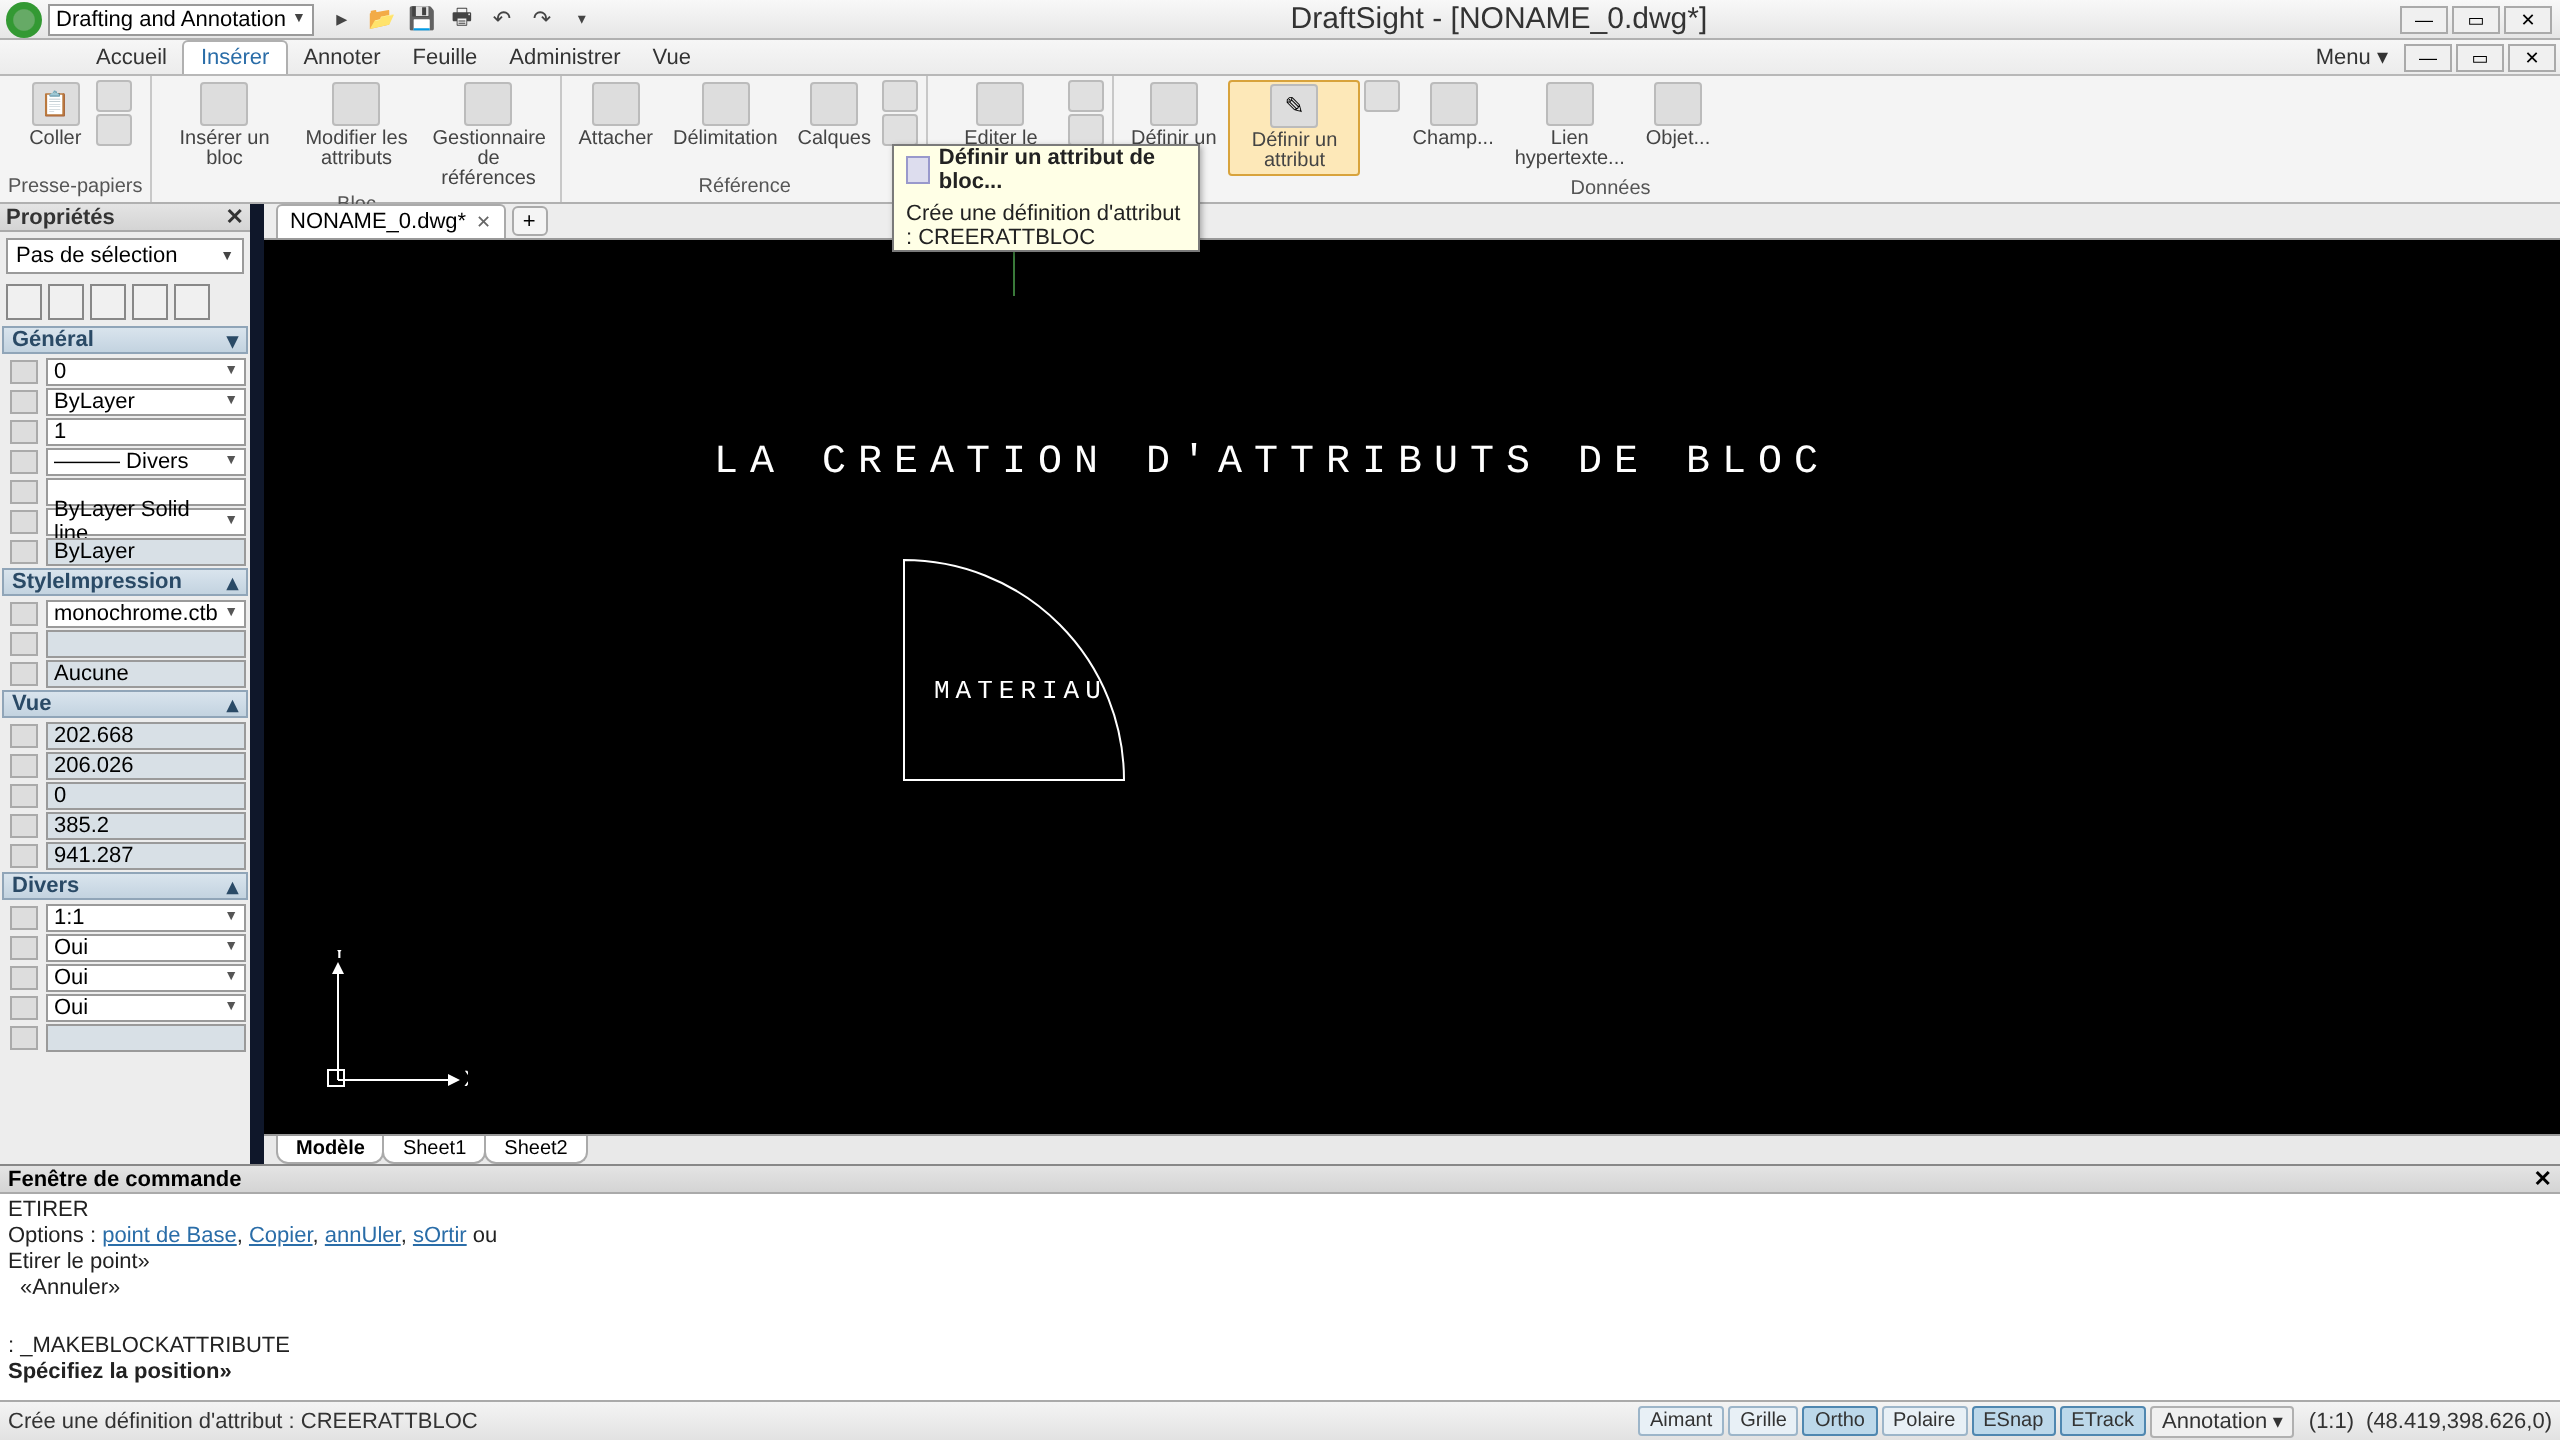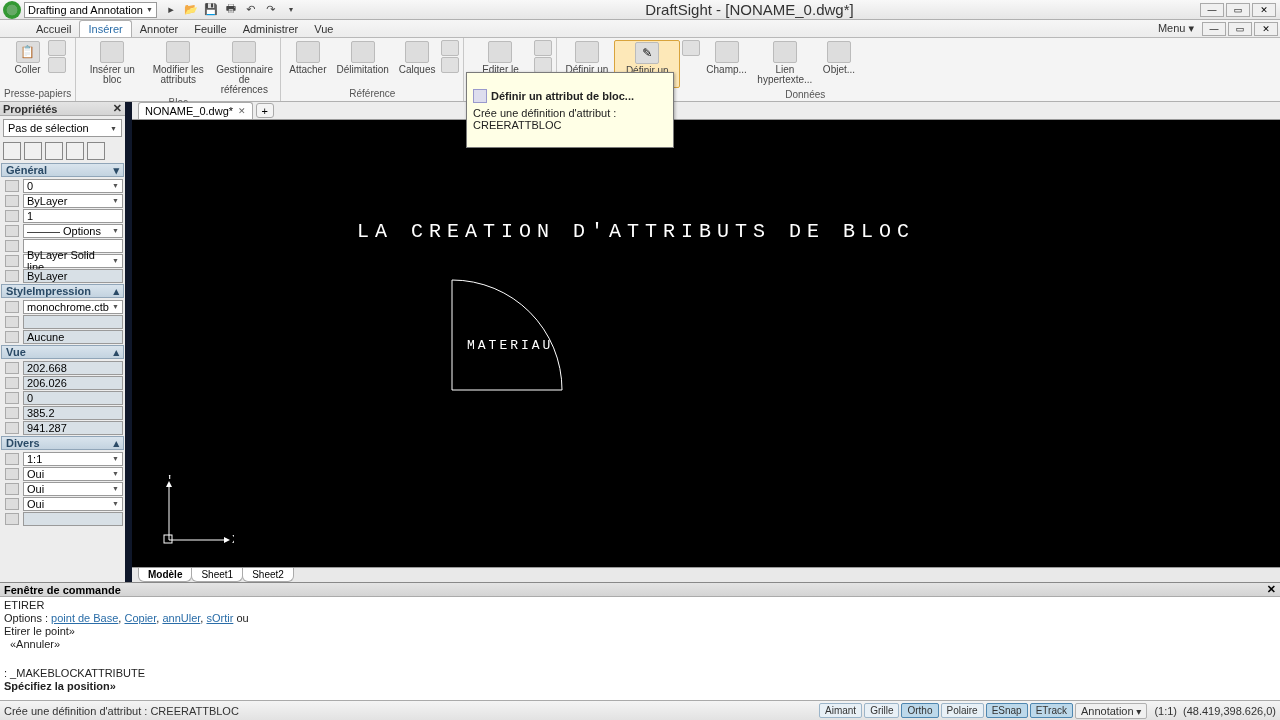--- a/index.html
+++ b/index.html
@@ -6,36 +6,36 @@
 body { width: 1280px; height: 720px; background: #e8e8e8; overflow: hidden; position: relative; display:flex; flex-direction:column;}
 .titlebar { height: 20px; background: linear-gradient(#f8f8f8,#e6e6e6); display: flex; align-items: center; border-bottom: 1px solid #b0b0b0; }
 .titlebar .logo{width:18px;height:18px;background:radial-gradient(circle,#6a6 40%,#393 45%);border-radius:50%;margin:0 3px}
 .qat-combo { height:16px;border:1px solid #9a9a9a;background:#fff;padding:0 3px;display:flex;align-items:center;gap:3px;font-size:10px}
 .qat-caret{font-size:7px;color:#444}
 .qat{display:flex;gap:4px;margin-left:6px;align-items:center}
 .qat-btn{width:16px;height:16px;display:flex;align-items:center;justify-content:center;color:#444;}
 .titlebar .title{flex:1;text-align:center;font-size:15px;color:#333}
 .winbtns{display:flex;gap:2px;margin-right:4px}
 .winbtn{width:24px;height:14px;border:1px solid #aaa;background:#f0f0f0;display:flex;align-items:center;justify-content:center;font-size:9px}
-.menubar{height:18px;background:linear-gradient(#f6f6f6,#ececec);display:flex;align-items:center;padding-left:28px;border-bottom:1px solid #b8b8b8}
+.menubar{height:18px;background:linear-gradient(#f6f6f6,#ececec);display:flex;align-items:center;padding-left:40px;border-bottom:1px solid #b8b8b8}
 .menu-item{padding:2px 8px;font-size:11px;color:#333;}
 .menu-item.active{background:#fff;border:1px solid #b0b0b0;border-bottom:none;border-radius:3px 3px 0 0;color:#2a6da8}
 .menubar .spacer{flex:1}
 .ribbon{height:64px;background:#f4f4f4;border-bottom:1px solid #b0b0b0;display:flex}
 .rgroup{border-right:1px solid #c8c8c8;display:flex;flex-direction:column;align-items:center;justify-content:space-between;padding:2px 4px}
 .rgroup .items{display:flex;gap:2px;align-items:flex-start;flex:1}
 .rgroup .label{font-size:10px;color:#555;margin-top:1px}
 .rbtn{display:flex;flex-direction:column;align-items:center;justify-content:center;padding:1px 4px;min-width:36px}
 .rbtn.wide{min-width:48px}
 .rbtn.highlight{background:#fde8b8;border:1px solid #d8a33c;border-radius:2px}
 .rbtn .ic{width:24px;height:22px;background:#ddd;border:1px solid #bbb;border-radius:2px;display:flex;align-items:center;justify-content:center;font-size:12px}
 .rbtn .txt{font-size:10px;text-align:center;line-height:10px;margin-top:2px;color:#444;max-width:56px}
 .smallcol{display:flex;flex-direction:column;gap:1px}
 .smic{width:18px;height:16px;background:#e0e0e0;border:1px solid #bbb;border-radius:2px}
-.tooltip{position:absolute;left:466px;top:72px;width:208px;background:#ffffe6;border:1px solid #7a7a7a;padding:16px 6px;font-size:10px;color:#222;z-index:100;box-shadow:1px 1px 3px rgba(0,0,0,0.3)}
+.tooltip{position:absolute;left:446px;top:72px;width:154px;background:#ffffe6;border:1px solid #7a7a7a;padding:0 6px;font-size:10px;color:#222;z-index:100;box-shadow:1px 1px 3px rgba(0,0,0,0.3)}
 .tooltip .tt-title{font-weight:bold;display:flex;align-items:center;gap:4px}
 .tooltip .tt-title .ic{width:14px;height:14px;background:#dde;border:1px solid #99c}
 .midrow{flex:1;display:flex;min-height:0}
 .proppanel{width:132px;background:#ededed;border-right:7px solid #0f172a;display:flex;flex-direction:column}
 .proppanel .hdr{height:14px;background:linear-gradient(#e4e4e4,#d4d4d4);display:flex;align-items:center;justify-content:space-between;padding:0 3px;font-size:10px;font-weight:bold;color:#333;border-bottom:1px solid #aaa}
 .pp-combo{height:18px;margin:3px;border:1px solid #9a9a9a;background:#fff;display:flex;align-items:center;justify-content:space-between;padding:0 4px;font-size:10px}
 .pp-icons{display:flex;gap:3px;margin:2px 3px}
 .pp-icons .pib{width:18px;height:18px;border:1px solid #888;background:#f0f0f0}
 .section-hdr{height:14px;background:linear-gradient(#d9e4ed,#c3d3e0);border:1px solid #90a5b8;display:flex;align-items:center;justify-content:space-between;padding:0 4px;font-size:10px;font-weight:bold;color:#2a4a66;margin:1px}
 .prow{display:flex;align-items:center;height:15px;margin:0 1px}
@@ -257,21 +257,21 @@
           </div>
           <div class="pval">
             <span>1</span>
           </div>
         </div>
         <div class="prow">
           <div class="pic">
             <div class="picinner"></div>
           </div>
           <div class="pval">
-            <span>——— Options</span>
+            <span>——— Divers</span>
             <span style="font-size: 7px; color: rgb(85, 85, 85);">▼</span>
           </div>
         </div>
         <div class="prow">
           <div class="pic">
             <div class="picinner"></div>
           </div>
           <div class="pval">
             <span></span>
           </div>

